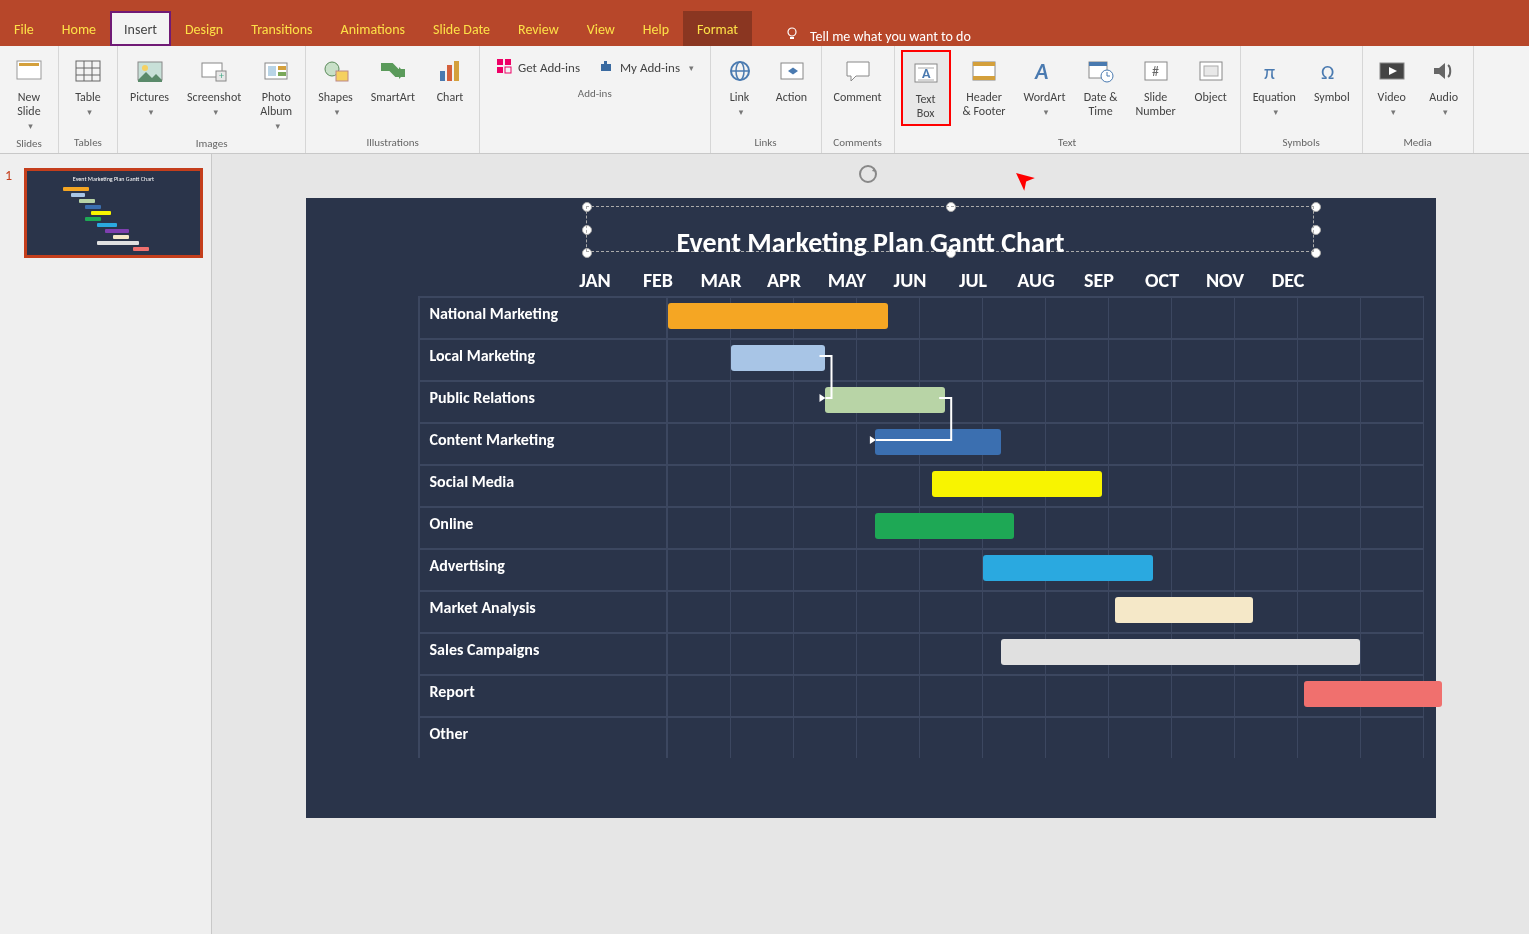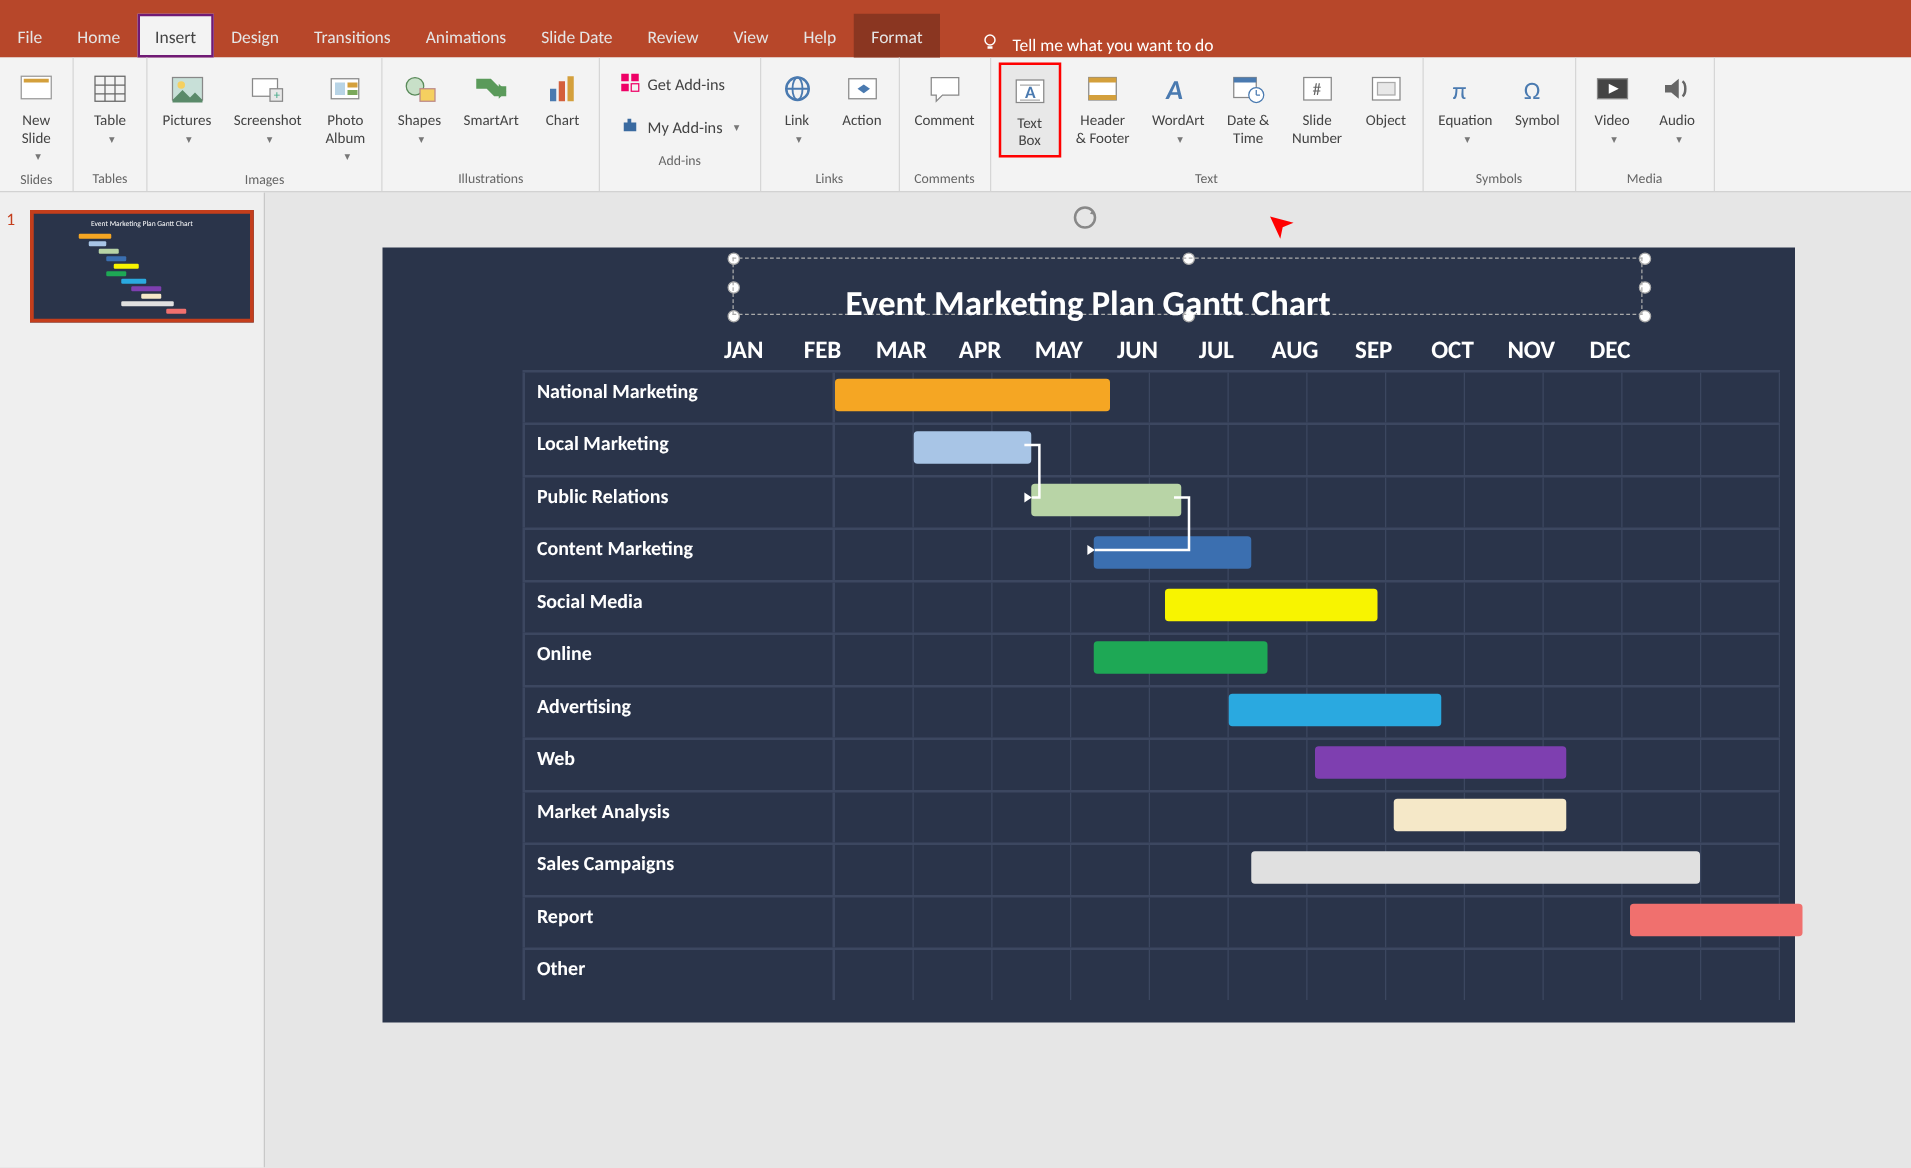--- a/index.html
+++ b/index.html
@@ -1,30 +1,30 @@
 <!DOCTYPE html>
 <html><head>
 <meta charset="utf-8">
 <style>
 *{margin:0;padding:0;box-sizing:border-box;font-family:"Segoe UI",Calibri,sans-serif}
 body{background:#e6e6e6;overflow:hidden;width:1529px;height:934px}
 .tabbar{background:#b7472a;height:46px;display:flex;align-items:flex-end}
-.tab{padding:10px 14px 8px;color:#e5e5e5;font-size:14px;cursor:pointer}
+.tab{padding:10px 14px 8px;color:#fde047;font-size:14px;cursor:pointer}
 .tab.active{background:#f3f3f3;color:#444}
 .tab.highlight{border:2px solid #701a75;padding:8px 12px 6px}
 .tab.format{background:#8a3621}
 .tellme{display:flex;align-items:center;gap:10px;padding:0 32px;color:#fff;font-size:14px}
 .ribbon{background:#f3f3f3;height:108px;display:flex;border-bottom:1px solid #c8c8c8}
 .group{display:flex;flex-direction:column;border-right:1px solid #d6d6d6;padding:4px 6px 2px}
 .group-items{display:flex;flex:1;gap:6px;align-items:flex-start}
 .group-label{text-align:center;font-size:11px;color:#666;padding:2px 0}
 .rbtn{display:flex;flex-direction:column;align-items:center;gap:2px;padding:4px 6px;cursor:pointer;font-size:12px;color:#444;text-align:center;min-width:46px}
 .rbtn.hl{border:2px solid red;background:#e8e8e8}
 .rbtn-icon{width:34px;height:34px;display:flex;align-items:center;justify-content:center}
-.vstack{display:flex;flex-direction:column;gap:6px;padding:4px}
+.vstack{display:flex;flex-direction:row;gap:6px;padding:4px}
 .hbtn{display:flex;align-items:center;gap:6px;font-size:13px;color:#444;cursor:pointer;padding:4px 6px}
 .caret::after{content:"▾";font-size:9px;margin-left:3px;color:#777}
 .workspace{display:flex;height:780px;background:#e6e6e6}
 .thumbrail{width:212px;background:#efefef;padding:14px 8px;border-right:1px solid #c8c8c8}
 .thumb{border:3px solid #c43e1c;background:#2a344a;height:90px;position:relative;margin-left:16px}
 .thumbnum{position:absolute;left:-22px;top:-4px;color:#c43e1c;font-size:14px}
 .slidearea{flex:1;position:relative;display:flex;justify-content:center;padding-top:44px}
 .slide{width:1130px;height:620px;background:#2a344a;position:relative}
 .slide-title{position:absolute;top:27px;left:0;right:0;text-align:center;color:#fff;font-size:28px;font-weight:600}
 .sel-handle{width:10px;height:10px;background:#fff;border:1px solid #aaa;border-radius:50%;position:absolute}
@@ -519,38 +519,20 @@
               <div class="gcell"></div>
               <div class="gcell"></div>
               <div class="gcell"></div>
               <div class="gcell"></div>
               <div class="gcell"></div>
               <div class="gcell"></div>
               <div class="gbar" style="left: 315px; width: 170.1px; background: rgb(42, 169, 224);"></div>
             </div>
           </div>
           <div class="grow">
-            <div class="glabel">Web</div>
-            <div class="gcells">
-              <div class="gcell"></div>
-              <div class="gcell"></div>
-              <div class="gcell"></div>
-              <div class="gcell"></div>
-              <div class="gcell"></div>
-              <div class="gcell"></div>
-              <div class="gcell"></div>
-              <div class="gcell"></div>
-              <div class="gcell"></div>
-              <div class="gcell"></div>
-              <div class="gcell"></div>
-              <div class="gcell"></div>
-              <div class="gbar" style="left: 384.3px; width: 201.6px; background: rgb(126, 63, 176);"></div>
-            </div>
-          </div>
-          <div class="grow">
             <div class="glabel">Market Analysis</div>
             <div class="gcells">
               <div class="gcell"></div>
               <div class="gcell"></div>
               <div class="gcell"></div>
               <div class="gcell"></div>
               <div class="gcell"></div>
               <div class="gcell"></div>
               <div class="gcell"></div>
               <div class="gcell"></div>

